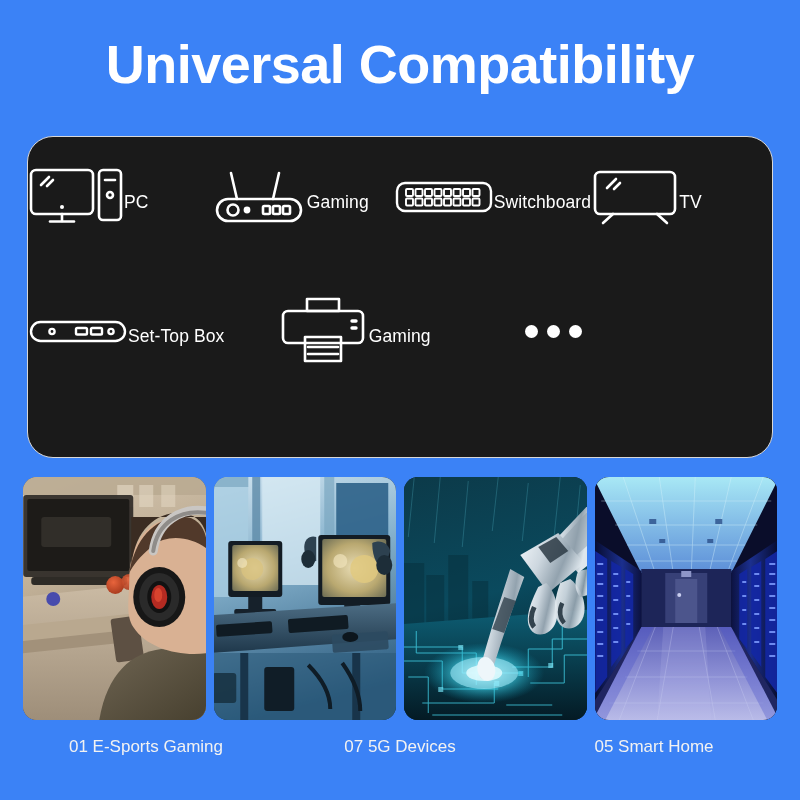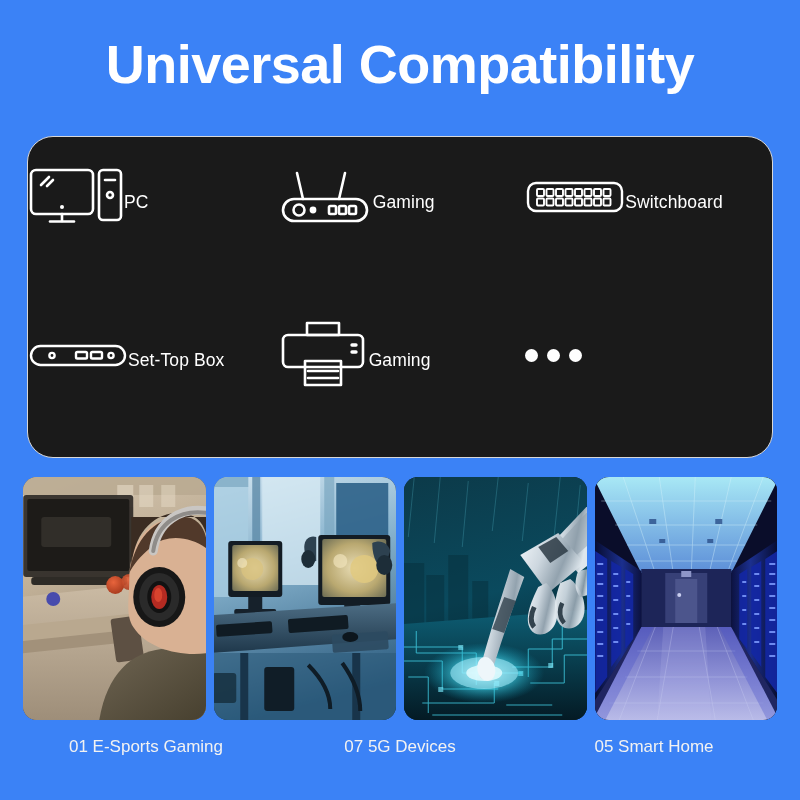--- a/index.html
+++ b/index.html
@@ -46,21 +46,21 @@
     border-radius: 26px;
   }
 
   .icon-row {
     position: absolute;
     left: 0;
     width: 746px;
     display: flex;
   }
   #icon-row-1 { top: 24px; }
-  #icon-row-2 { top: 182px; justify-content: flex-end; }
+  #icon-row-2 { top: 158px; }
 
   .icon-cell {
     flex: 1 1 0;
     display: flex;
     align-items: center;
     justify-content: flex-start;
   }
 
   .icon-art {
     height: 72px;
@@ -204,20 +204,32 @@
               <rect x="50" y="23.5" width="7" height="7" rx="1"></rect>
               <rect x="59.5" y="23.5" width="7" height="7" rx="1"></rect>
               <rect x="69" y="23.5" width="7" height="7" rx="1"></rect>
               <rect x="78.5" y="23.5" width="7" height="7" rx="1"></rect>
             </g>
           </svg>
         </div>
         <div class="icon-label">Switchboard</div>
       </div>
 
+      <div class="icon-cell">
+        <div class="icon-art">
+          <svg width="88" height="58" viewBox="0 0 88 58" fill="none" stroke="#ffffff" stroke-width="2.6" stroke-linecap="round" stroke-linejoin="round">
+            <rect x="4" y="4" width="80" height="42" rx="5"></rect>
+            <line x1="22" y1="46" x2="12" y2="55"></line>
+            <line x1="66" y1="46" x2="76" y2="55"></line>
+            <line x1="16" y1="20" x2="25" y2="11"></line>
+            <line x1="23" y1="21" x2="29" y2="15"></line>
+          </svg>
+        </div>
+        <div class="icon-label">TV</div>
+      </div>
     </div>
 
     <div class="icon-row" id="icon-row-2">
 
       <div class="icon-cell">
         <div class="icon-art">
           <svg width="100" height="34" viewBox="0 0 100 34" fill="none" stroke="#ffffff" stroke-width="2.4" stroke-linecap="round" stroke-linejoin="round">
             <rect x="3" y="8" width="94" height="19" rx="9.5"></rect>
             <circle cx="24" cy="17.5" r="2.6"></circle>
             <rect x="48" y="14" width="11" height="6.5" rx="1.3"></rect>

